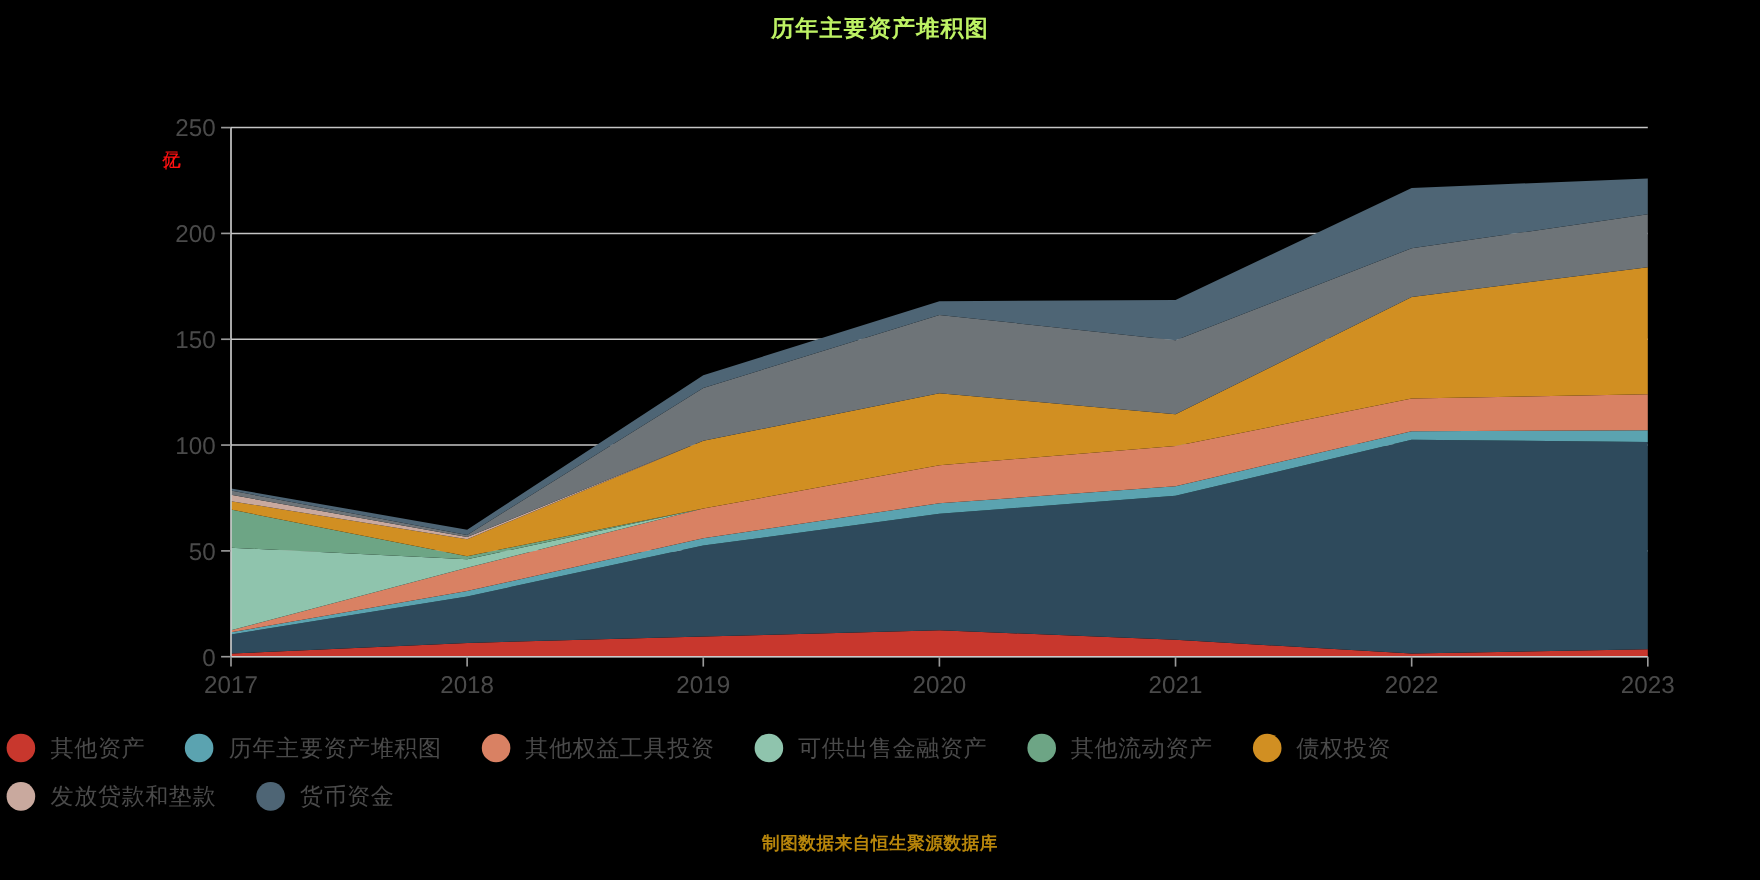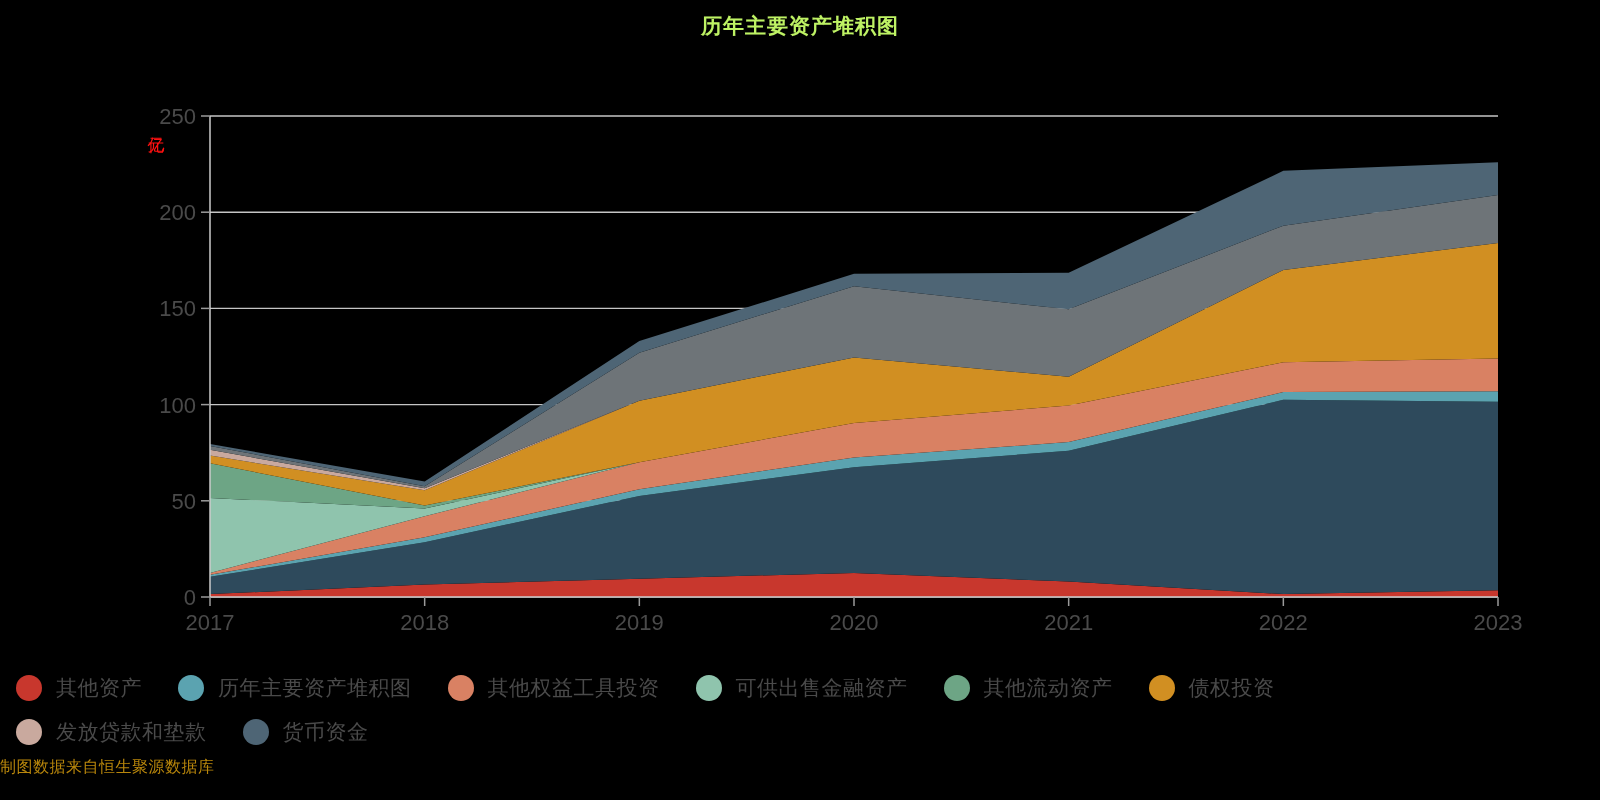--- a/index.html
+++ b/index.html
@@ -51,23 +51,23 @@
   }
   #legend {
     position: absolute;
     top: 658px;
     left: 0;
     width: 1600px;
     color: #4a4a4a;
   }
   .legend-row {
     display: flex;
-    align-items: flex-end;
+    align-items: center;
     height: 44px;
-    padding-left: 16px;
+    padding-left: 6px;
     box-sizing: border-box;
   }
   .legend-item {
     display: flex;
     align-items: center;
     margin-right: 36px;
     white-space: nowrap;
   }
   .legend-dot {
     width: 26px;
@@ -79,24 +79,24 @@
   .legend-text {
     font-size: 21px;
     color: #4a4a4a;
     letter-spacing: 0.5px;
   }
   #footer-note {
     position: absolute;
     top: 757px;
     left: 0;
     width: 1600px;
-    text-align: left;
+    text-align: center;
     color: #b8860b;
     font-size: 16px;
-    font-weight: normal;
+    font-weight: bold;
     letter-spacing: 0.5px;
   }
 </style>
 </head>
 <body>
 
 <div id="chart-title">历年主要资产堆积图</div>
 
 <div id="plot-wrap">
   <svg class="plot" width="1600" height="660">

